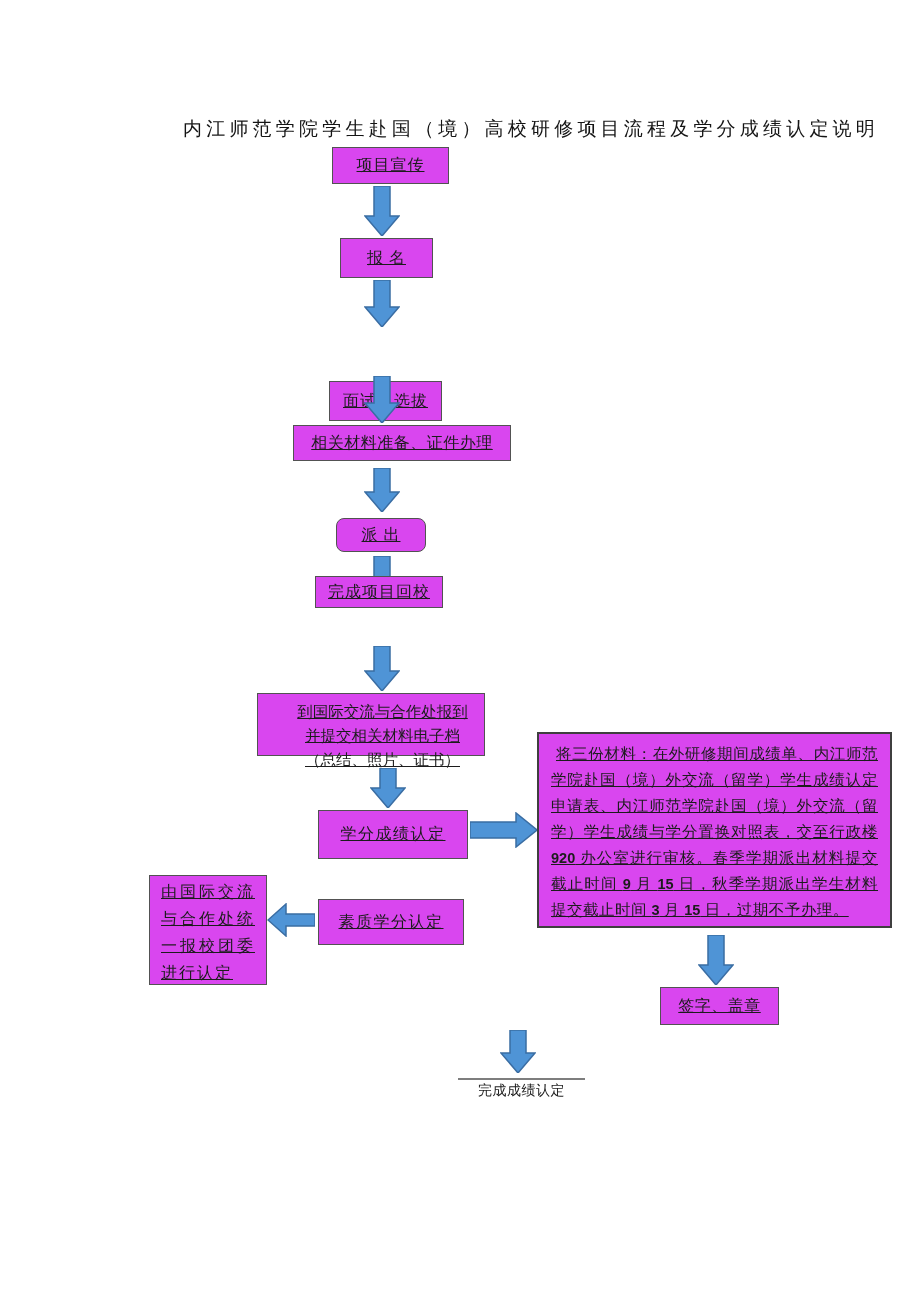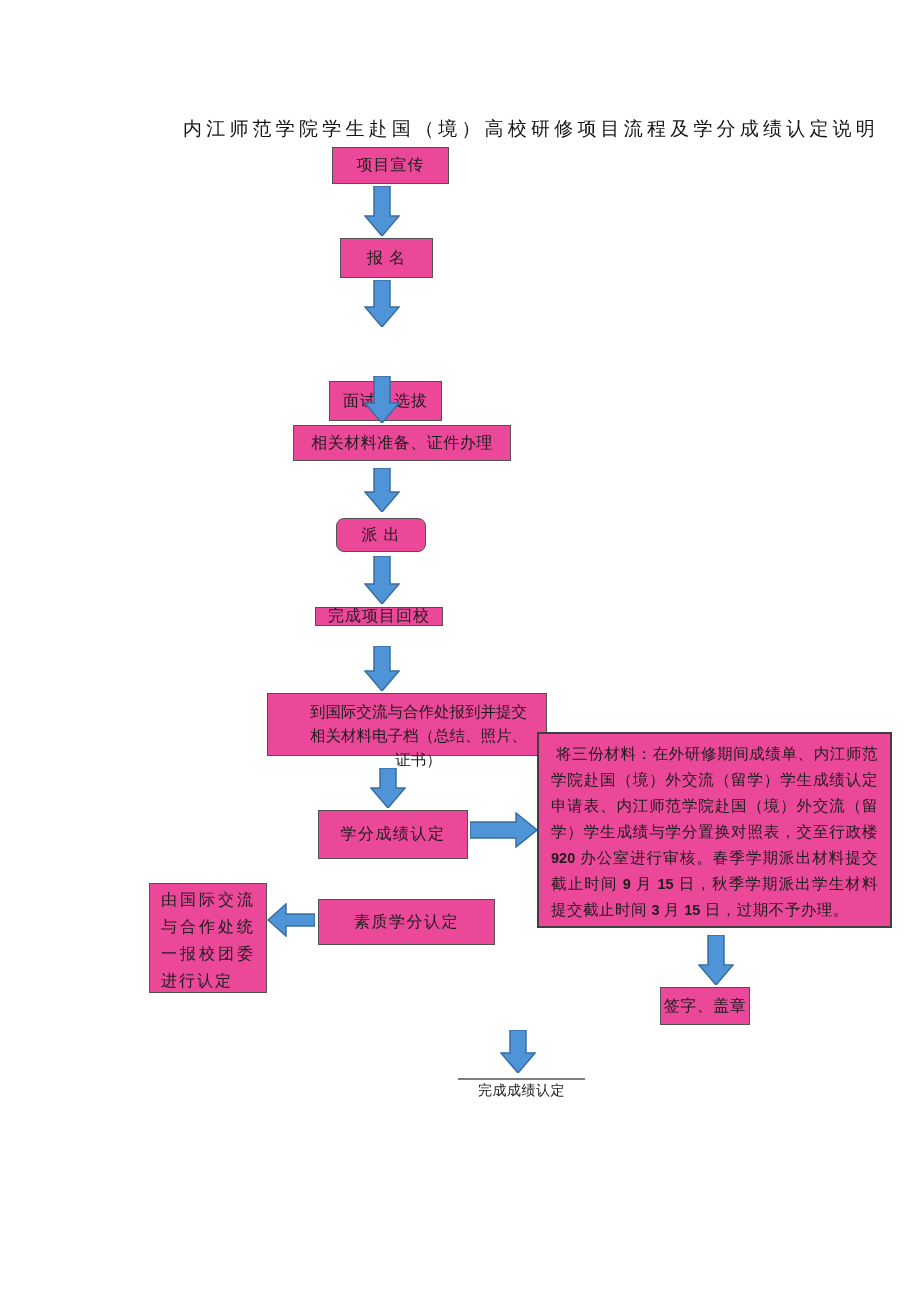--- a/index.html
+++ b/index.html
@@ -7,41 +7,40 @@
     position:relative; width:920px; height:1301px; background:#ffffff;
     font-family:"Liberation Serif","DejaVu Serif",serif; color:#1c1c1c;
     overflow:hidden;
   }
   .title {
     position:absolute; top:116px; left:101px; width:860px;
     text-align:center; font-size:19px; letter-spacing:4.2px;
     white-space:nowrap; color:#141414;
   }
   .box {
-    position:absolute; box-sizing:border-box; background:#ec4899;
+    position:absolute; box-sizing:border-box; background:#d946ef;
     border:1.5px solid #525252;
     display:flex; align-items:center; justify-content:center;
-    font-size:16px; letter-spacing:1px; text-align:center; color:#1c1c1c;
+    font-size:16px; letter-spacing:1px; text-align:center; color:#1c1c1c;text-decoration:underline;
   }
   .box.wrapbox {
     display:block; text-align:center;
     font-size:15.5px; letter-spacing:0; line-height:24px;
     padding:6px 12px 0 12px;
   }
   .box.note {
     display:block; text-align:justify;
     font-size:15.5px; letter-spacing:0.5px; line-height:26px;
     padding:7px 12px 0 12px; border-width:2px; border-color:#3f3f3f;
     text-indent:5px;
   }
   .box.league {
     display:block; text-align:justify;
     font-size:16px; letter-spacing:2px; line-height:27px;
     padding:2px 11px 0 11px;
-    margin-top:8px;
   }
   .note .num, .num {
     font-family:"Liberation Sans","DejaVu Sans",sans-serif;
     font-weight:bold; font-size:14.5px; letter-spacing:0;
   }
   .arrow { position:absolute; }
   .endline {
     position:absolute; left:458px; top:1078px; width:127px; height:0;
     border-top:2px solid #7e7e7e;
   }
@@ -80,47 +79,47 @@
   <svg class="arrow" style="left:364px; top:468px;" width="36" height="44">
     <polygon points="10,0 26,0 26,24 35,24 18,44 1,24 10,24" stroke-width="1.5" fill="#4f94d6" stroke="#3a6da3"></polygon>
   </svg>
 
   <div class="box" style="left:336px; top:518px; width:90px; height:34px;border-radius:8px;">派 出</div>
 
   <svg class="arrow" style="left:364px; top:556px;" width="36" height="48">
     <polygon points="10,0 26,0 26,28 35,28 18,48 1,28 10,28" stroke-width="1.5" fill="#4f94d6" stroke="#3a6da3"></polygon>
   </svg>
 
-  <div class="box" style="left:315px; top:607px; width:128px; height:19px;">完成项目回校</div>
+  <div class="box" style="left:315px; top:576px; width:128px; height:32px;">完成项目回校</div>
 
   <svg class="arrow" style="left:364px; top:646px;" width="36" height="45">
     <polygon points="10,0 26,0 26,25 35,25 18,45 1,25 10,25" stroke-width="1.5" fill="#4f94d6" stroke="#3a6da3"></polygon>
   </svg>
 
-  <div class="box wrapbox" style="left:267px; top:693px; width:280px; height:63px;padding-left:35px;">到国际交流与合作处报到并提交相关材料电子档（总结、照片、证书）</div>
+  <div class="box wrapbox" style="left:257px; top:693px; width:228px; height:63px;padding-left:35px;">到国际交流与合作处报到并提交相关材料电子档（总结、照片、证书）</div>
 
   <svg class="arrow" style="left:370px; top:768px;" width="36" height="40">
     <polygon points="10,0 26,0 26,20 35,20 18,40 1,20 10,20" stroke-width="1.5" fill="#4f94d6" stroke="#3a6da3"></polygon>
   </svg>
 
   <div class="box" style="left:318px; top:810px; width:150px; height:49px; letter-spacing:1.5px;">学分成绩认定</div>
 
   <svg class="arrow" style="left:470px; top:812px;" width="68" height="36">
     <polygon points="0,10 46,10 46,1 67,18 46,35 46,26 0,26" stroke-width="1.5" fill="#4f94d6" stroke="#3a6da3"></polygon>
   </svg>
 
   <div class="box note" style="left:537px; top:732px; width:355px; height:196px;">将三份材料：在外研修期间成绩单、内江师范学院赴国（境）外交流（留学）学生成绩认定申请表、内江师范学院赴国（境）外交流（留学）学生成绩与学分置换对照表，交至行政楼 <b class="num">920</b> 办公室进行审核。春季学期派出材料提交截止时间 <b class="num">9</b> 月 <b class="num">15</b> 日，秋季学期派出学生材料提交截止时间 <b class="num">3</b> 月 <b class="num">15</b> 日，过期不予办理。</div>
 
   <svg class="arrow" style="left:698px; top:935px;" width="36" height="50">
     <polygon points="10,0 26,0 26,30 35,30 18,50 1,30 10,30" stroke-width="1.5" fill="#4f94d6" stroke="#3a6da3"></polygon>
   </svg>
 
-  <div class="box" style="left:660px; top:987px; width:90px; height:38px; letter-spacing:0.5px;">签字、盖章</div>
+  <div class="box" style="left:660px; top:987px; width:119px; height:38px; letter-spacing:0.5px;">签字、盖章</div>
 
-  <div class="box" style="left:318px; top:899px; width:177px; height:46px; letter-spacing:1.5px;">素质学分认定</div>
+  <div class="box" style="left:318px; top:899px; width:146px; height:46px; letter-spacing:1.5px;">素质学分认定</div>
 
   <svg class="arrow" style="left:267px; top:903px;" width="48" height="34">
     <polygon points="48,11 19,11 19,1 1,17 19,33 19,23 48,23" stroke-width="1.5" fill="#4f94d6" stroke="#3a6da3"></polygon>
   </svg>
 
   <div class="box league" style="left:149px; top:875px; width:118px; height:110px;">由国际交流与合作处统一报校团委进行认定</div>
 
   <svg class="arrow" style="left:500px; top:1030px;" width="36" height="43">
     <polygon points="10,0 26,0 26,23 35,23 18,43 1,23 10,23" stroke-width="1.5" fill="#4f94d6" stroke="#3a6da3"></polygon>
   </svg>

